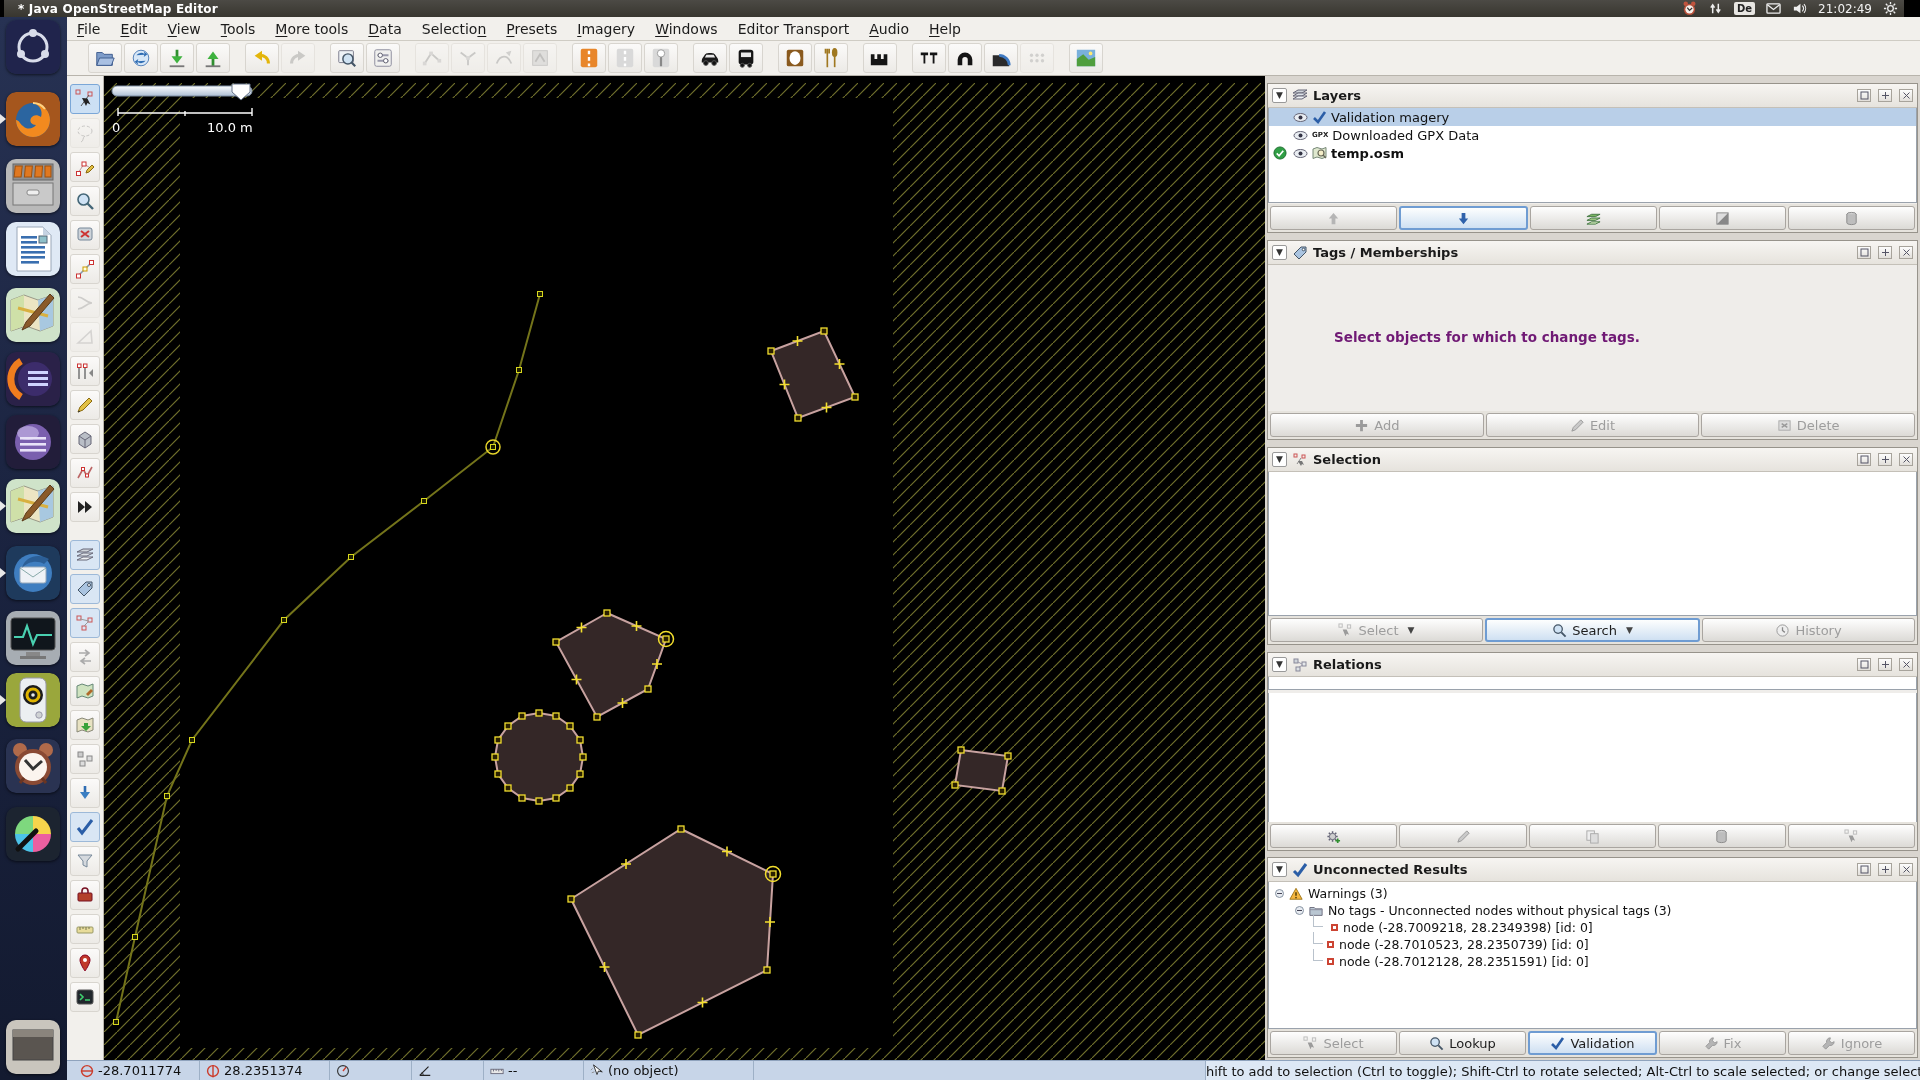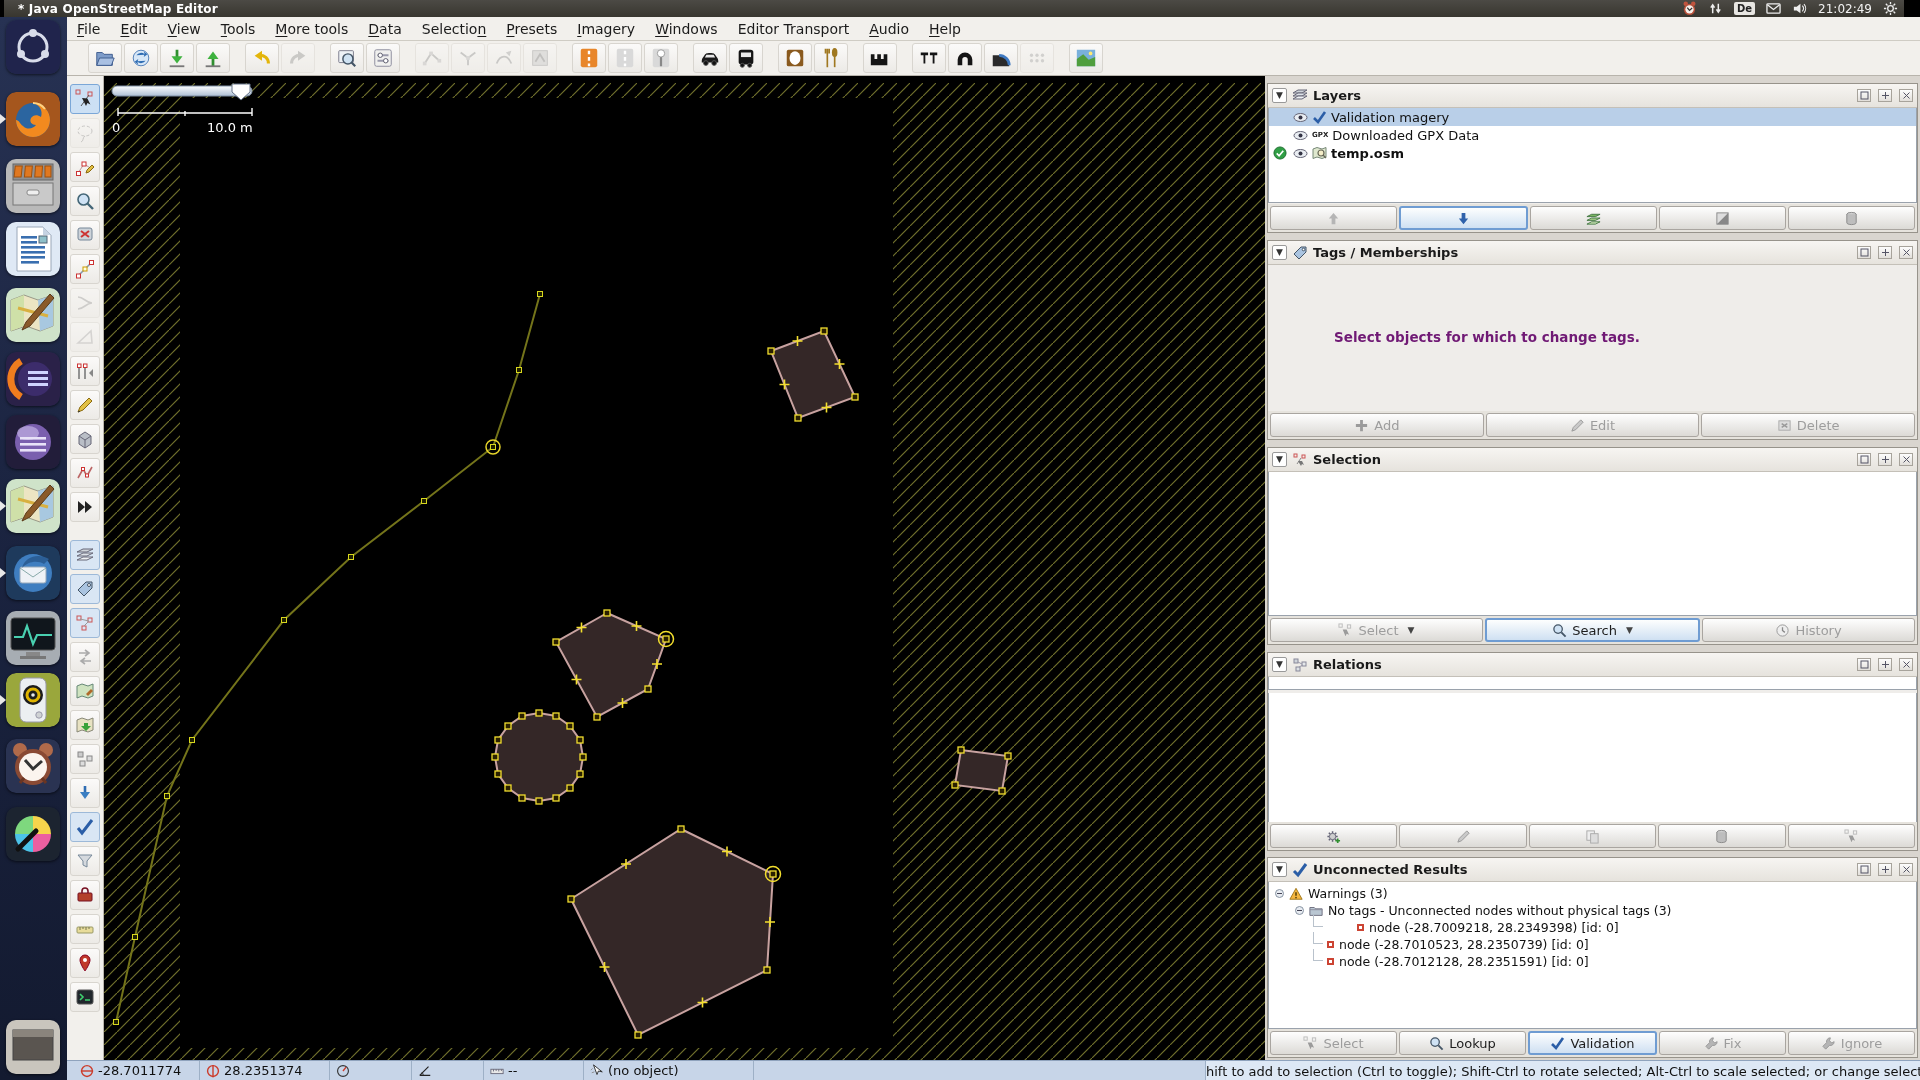--- a/index.html
+++ b/index.html
@@ -1110,21 +1110,21 @@
         <div class="vrow" style="padding-left: 26px;">
           <div class="vhandle"></div>
           <div class="vic">
             <svg viewBox="0 0 16 16">
               <path d="M1 4h5l1.5 1.5H15V13H1z" fill="#b9c6d2" stroke="#667"></path>
               <path d="M1 6.5h14" stroke="#889"></path>
             </svg>
           </div>
           <div>No tags - Unconnected nodes without physical tags (3)</div>
         </div>
-        <div class="vrow" style="padding-left: 88px;">
+        <div class="vrow" style="padding-left: 62px;">
           <div class="tree-line" style="left: 44px;"></div>
           <div class="vbullet"></div>
           <div>node (-28.7009218, 28.2349398) [id: 0]</div>
         </div>
         <div class="vrow" style="padding-left: 58px;">
           <div class="tree-line" style="left: 44px;"></div>
           <div class="vbullet"></div>
           <div>node (-28.7010523, 28.2350739) [id: 0]</div>
         </div>
         <div class="vrow" style="padding-left: 58px;">

